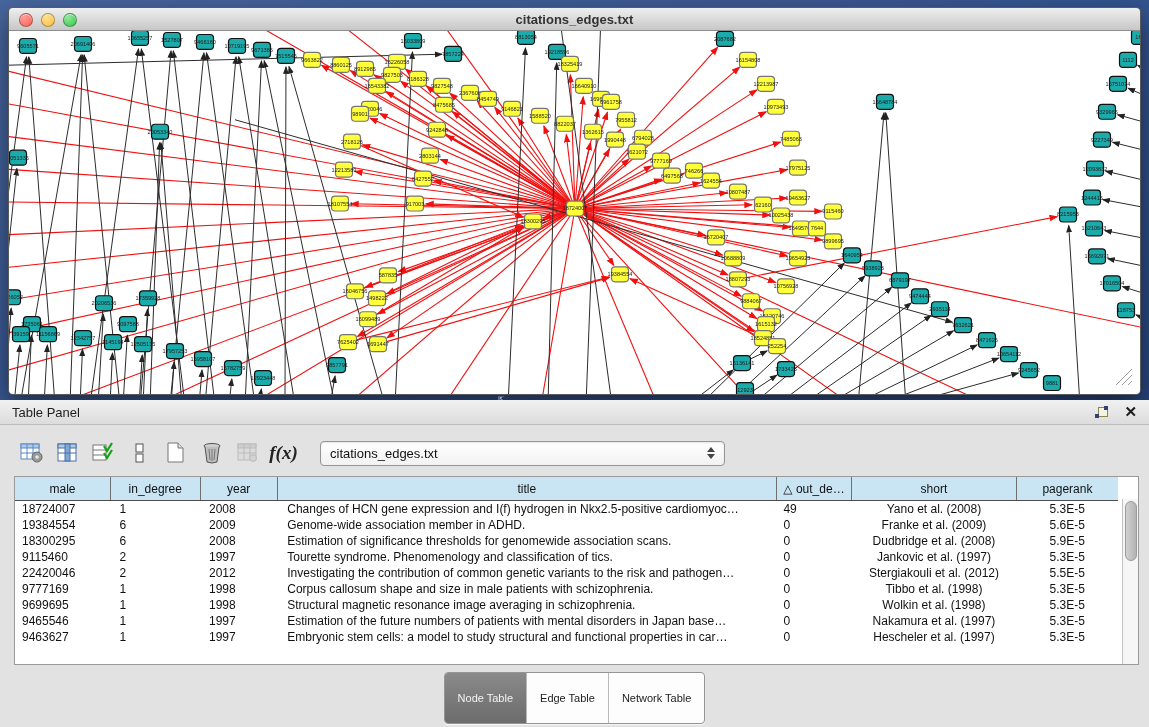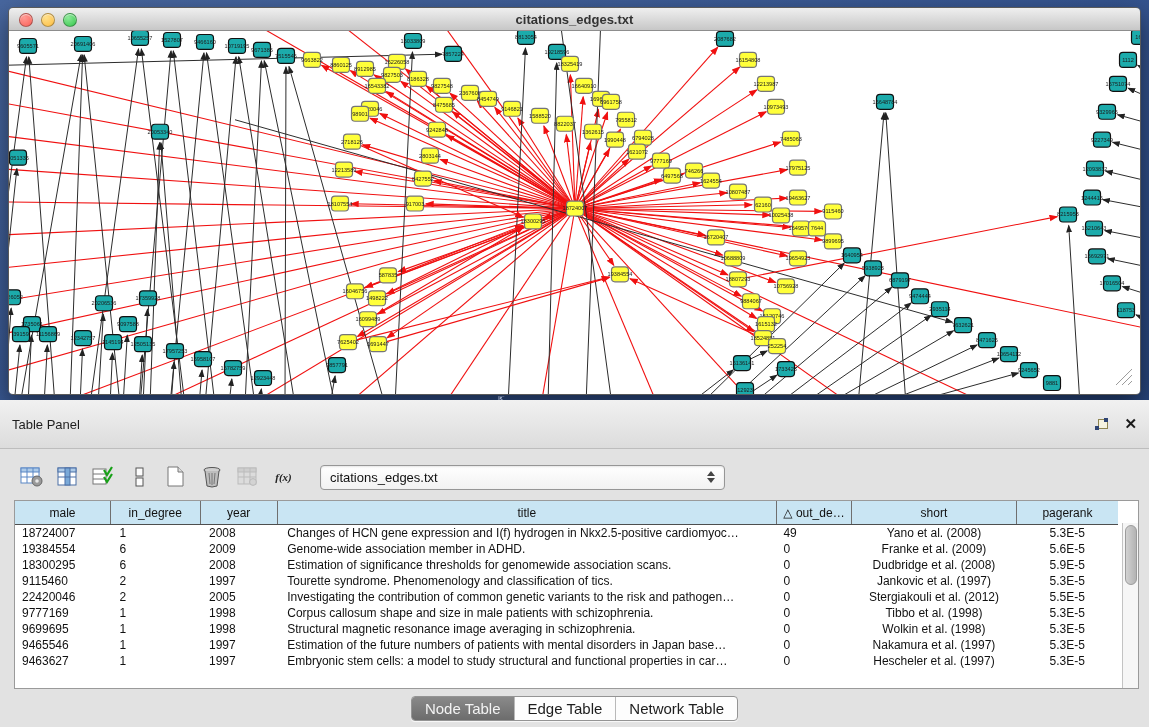--- a/index.html
+++ b/index.html
@@ -15,31 +15,31 @@
   .gcanvas svg{width:100%;height:100%;display:block}
   .edge-r{stroke:#f01010;stroke-width:1.1;fill:none}
   .edge-k{stroke:#2b2b2b;stroke-width:1;fill:none}
   .node-t{fill:#1cabab;stroke:#111;stroke-width:1.2}
   .node-y{fill:#ffff3a;stroke:#767676;stroke-width:1.2}
   .nlabel{font-family:"Liberation Sans",sans-serif;font-size:5.6px;fill:#1c1c1c;text-anchor:middle}
   .grip{stroke:#9a9a9a;stroke-width:1}
 
   
   .table-panel{position:relative;width:1149px;height:327px;background:#e2e2e2}
-  .tp-head{height:24px;display:flex;align-items:center;padding:12px 12px;background:linear-gradient(#f1f1f1,#dcdcdc);border-bottom:1px solid #bdbdbd;font-size:13px;color:#1e1e1e}
+  .tp-head{height:24px;display:flex;align-items:center;padding:0 12px;background:linear-gradient(#f1f1f1,#dcdcdc);border-bottom:1px solid #bdbdbd;font-size:13px;color:#1e1e1e}
   .tp-tools{margin-left:auto;display:flex;gap:16px;align-items:center}
   .float-ico{position:relative;width:13px;height:12px}
   .float-ico .sq{position:absolute;left:3px;top:1px;width:8px;height:8px;border:1px solid #8e8450;background:#f5f2df}
   .float-ico .d1,.float-ico .d2{position:absolute;width:4px;height:4px;background:#2e4372}
   .float-ico .d1{left:0;bottom:0}.float-ico .d2{right:0;top:0}
   .close-ico{font-size:15px;font-weight:bold;color:#1a1a1a;line-height:12px}
 
   .toolbar{display:flex;align-items:center;gap:9px;padding:13px 14px 6px 18px;height:30px}
   .tbtn{width:27px;height:25px;display:flex;align-items:center;justify-content:center}
-  .fx{font-family:"Liberation Serif",serif;font-style:italic;font-weight:bold;font-size:11px;color:#222}
+  .fx{font-family:"Liberation Serif",serif;font-style:italic;font-weight:bold;font-size:19px;color:#222}
   .dropdown{width:385px;height:23px;margin-left:14px;background:linear-gradient(#ffffff,#f2f2f2);border:1px solid #969696;border-radius:4px;display:flex;align-items:center;padding:0 9px;font-size:13px;color:#111;box-shadow:inset 0 1px 2px rgba(0,0,0,.10)}
   .dd-arrows{margin-left:auto;display:flex;flex-direction:column;gap:2px}
   .dd-arrows i{display:block;width:0;height:0;border-left:4px solid transparent;border-right:4px solid transparent}
   .dd-arrows .up{border-bottom:5px solid #444}
   .dd-arrows .dn{border-top:5px solid #444}
 
   .table-wrap{margin:2px 10px 0 14px;border:1px solid #9a9a9a;background:#fff;height:187px;position:relative;overflow:hidden}
   table{border-collapse:collapse;table-layout:fixed;width:1103px;font-size:12px;color:#111}
   th{background:#c9e5f3;border-right:1px solid #6f6f6f;border-bottom:1px solid #4e4e4e;font-weight:normal;height:21px;text-align:center;overflow:hidden;white-space:nowrap}
   th:last-child{border-right:none}
@@ -49,21 +49,21 @@
   td:nth-child(3){padding-left:9px}
   td:nth-child(4){padding-left:10px}
   td:nth-child(5){padding-left:7px}
   td:nth-child(6){text-align:center}
   td:nth-child(7){text-align:center}
   .vscroll{position:absolute;top:22px;right:0;bottom:0;width:15px;background:#f6f6f6;border-left:1px solid #c3c3c3}
   .vthumb{position:absolute;top:2px;left:2px;width:10px;height:58px;border-radius:6px;background:linear-gradient(90deg,#d2d2d2,#b3b3b3);border:1px solid #9b9b9b}
 
   .tabs{display:flex;justify-content:center;margin-top:7px}
   .seg{display:flex;border:1px solid #949494;border-radius:4px;overflow:hidden;background:#fdfdfd;box-shadow:0 1px 1px rgba(255,255,255,.8)}
-  .seg .tab{padding:3px 13px;border:none;background:transparent;border-left:1px solid #b9b9b9;font-family:"Liberation Sans",sans-serif;font-size:15px;color:#1d1d1d;cursor:default}
+  .seg .tab{padding:19px 13px;border:none;background:transparent;border-left:1px solid #b9b9b9;font-family:"Liberation Sans",sans-serif;font-size:11px;color:#1d1d1d;cursor:default}
   .seg .tab:first-child{border-left:none}
   .seg .tab.active{background:linear-gradient(#8a8a8a,#6c6c6c);color:#f3f3f3}
 
   .statusbar{position:absolute;left:0;bottom:0;width:1149px;height:22px;background:linear-gradient(#eeeeee,#d9d9d9);border-top:1px solid #a9a9a9;display:flex;align-items:center;justify-content:flex-end;padding-right:12px;box-sizing:border-box;font-size:11px;color:#222}
   .mem-dot{width:13px;height:13px;border-radius:50%;margin-left:6px;background:radial-gradient(circle at 35% 30%,#8aef8a,#2cae34);border:1px solid #6f6f6f}
   .splitter-cue{position:absolute;left:498px;top:396px;width:10px;height:7px;color:#b8c4dd;font-size:8px;line-height:7px}
 </style>
 </head>
 <body>
 
@@ -906,21 +906,21 @@
             <td>2</td>
             <td>1997</td>
             <td>Tourette syndrome. Phenomenology and classification of tics.</td>
             <td>0</td>
             <td>Jankovic et al. (1997)</td>
             <td>5.3E-5</td>
           </tr>
           <tr>
             <td>22420046</td>
             <td>2</td>
-            <td>2005</td>
+            <td>2012</td>
             <td>Investigating the contribution of common genetic variants to the risk and pathogen…</td>
             <td>0</td>
             <td>Stergiakouli et al. (2012)</td>
             <td>5.5E-5</td>
           </tr>
           <tr>
             <td>9777169</td>
             <td>1</td>
             <td>1998</td>
             <td>Corpus callosum shape and size in male patients with schizophrenia.</td>

